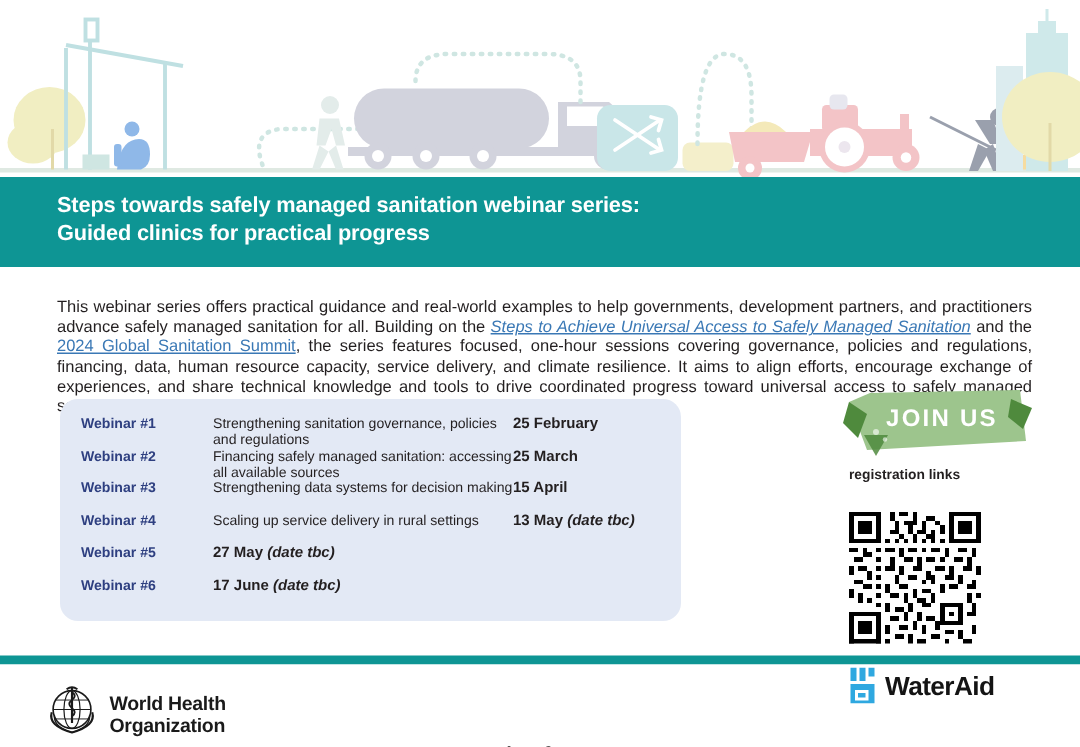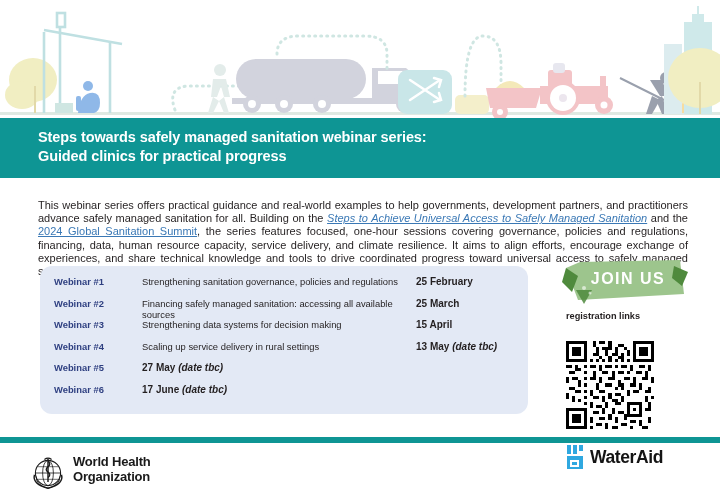--- a/index.html
+++ b/index.html
@@ -30,21 +30,21 @@
   
   .intro{
     position:absolute;left:38px;top:188px;width:650px;
     font-size:11px;line-height:13.2px;color:#231f20;text-align:justify;
   }
   .intro a{color:#3a78b5;text-decoration:underline;font-style:italic;}
   .intro a.plain{font-style:normal;}
 
   
   .card{
-    position:absolute;left:40px;top:266px;width:488px;height:148px;
+    position:absolute;left:40px;top:266px;width:414px;height:148px;
     background:#e3e9f5;border-radius:12px;
   }
   .rows{position:absolute;left:0;top:10px;width:100%;}
   .row{display:flex;align-items:baseline;height:21.5px;padding:0 0 0 14px;box-sizing:border-box;}
   .row .no{width:88px;flex:0 0 88px;color:#2e3f80;font-weight:bold;font-size:9.4px;}
   .row .topic{flex:1 1 auto;color:#231f20;font-size:9.4px;}
   .row .date{width:112px;flex:0 0 112px;color:#231f20;font-weight:bold;font-size:10px;}
   .row .date .tbc{font-style:italic;font-weight:bold;}
 
   
@@ -56,21 +56,21 @@
   }
   .qr{position:absolute;left:566px;top:341px;width:88px;height:88px;background:#fff;}
   .qr svg{display:block;}
 
   
   .divider{position:absolute;left:0;top:437px;width:720px;height:6px;background:#0e9594;}
 
   
   .footer{position:absolute;left:0;top:443px;width:720px;height:55px;background:#ffffff;}
 
-  .who{position:absolute;left:30px;top:12px;display:flex;align-items:flex-start;gap:7px;}
+  .who{position:absolute;left:30px;top:12px;display:flex;align-items:flex-end;gap:7px;}
   .who .mark{width:36px;height:36px;}
   .who .wordmark{font-weight:bold;font-size:13px;line-height:14.5px;color:#1a1a1a;letter-spacing:-0.2px;}
 
   .unicef{position:absolute;left:316px;top:8px;width:120px;}
   .unicef .top{display:flex;align-items:center;gap:4px;margin-top:44px;}
   .unicef .ucf{font-size:20px;color:#1a1a1a;letter-spacing:-0.5px;line-height:22px;}
   .unicef .globe{width:16px;height:16px;}
   .unicef .rule{height:1px;background:#6d6e71;margin:2px 0 3px 0;width:108px;}
   .unicef .tag{font-size:10px;color:#231f20;}
 

